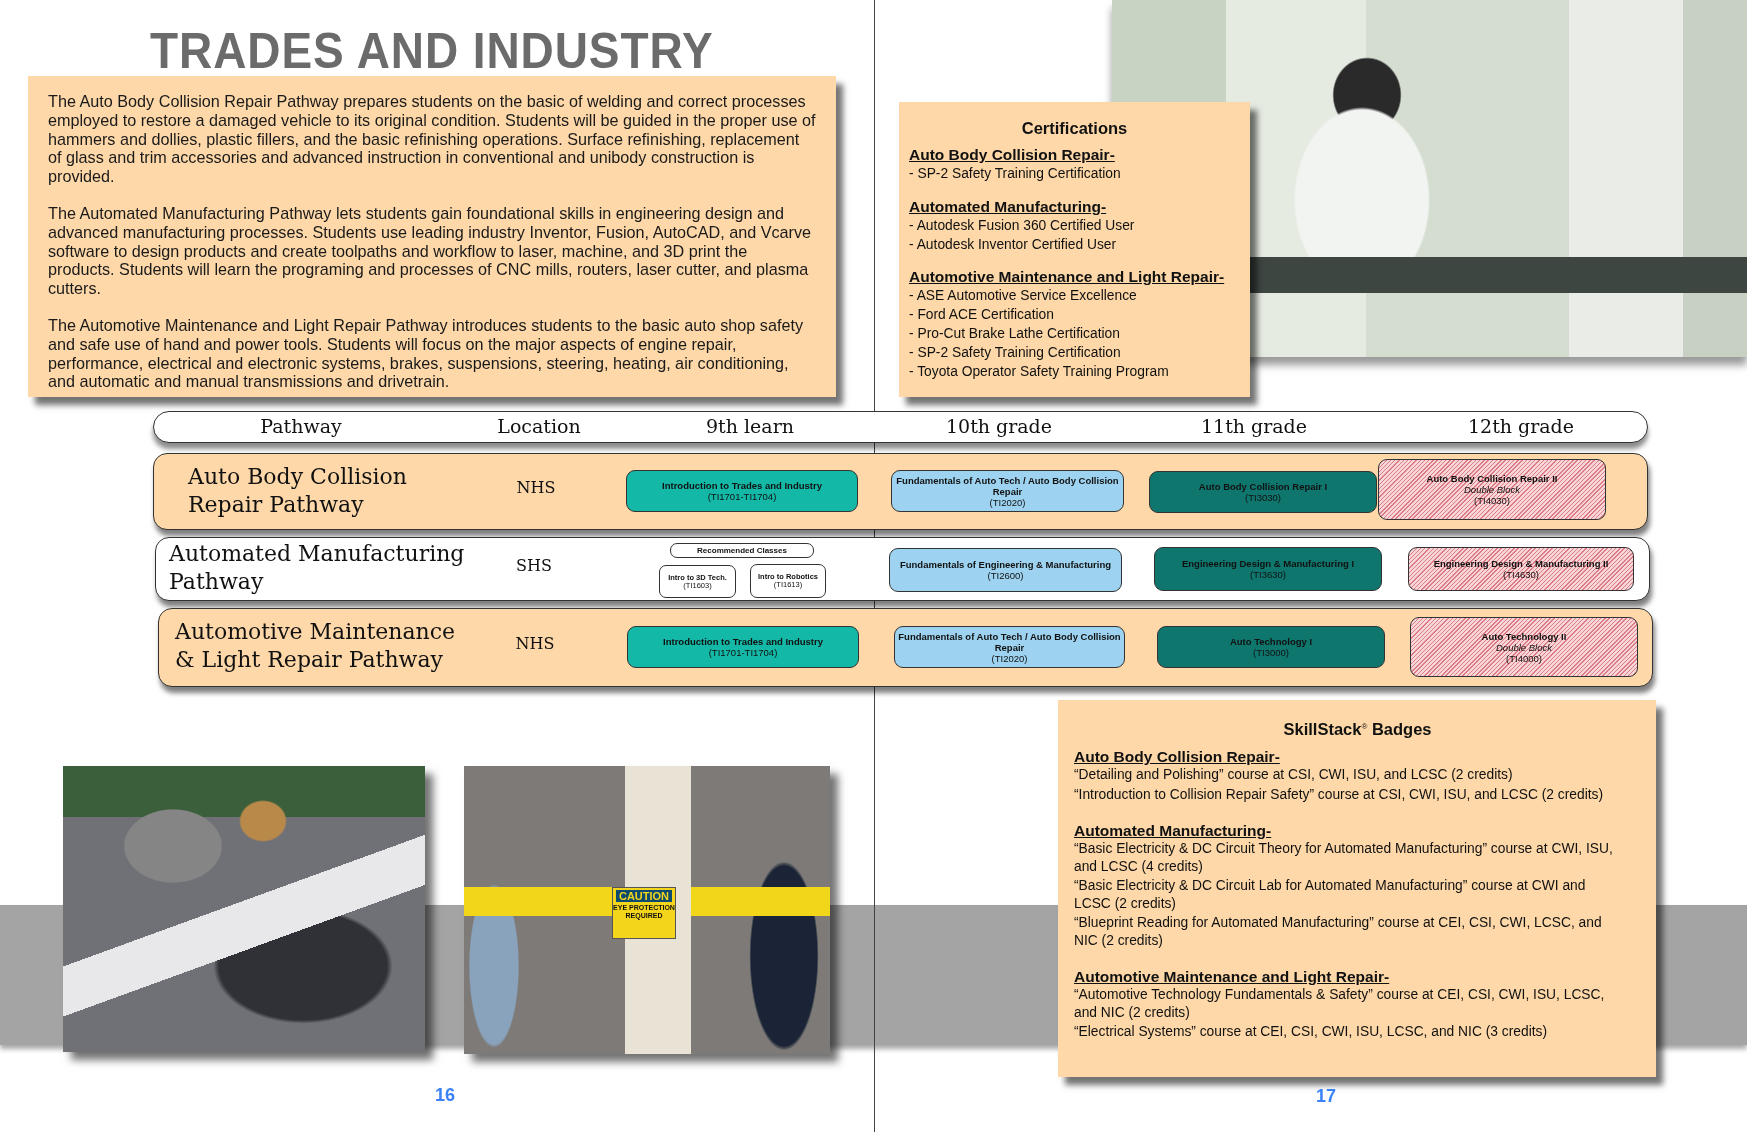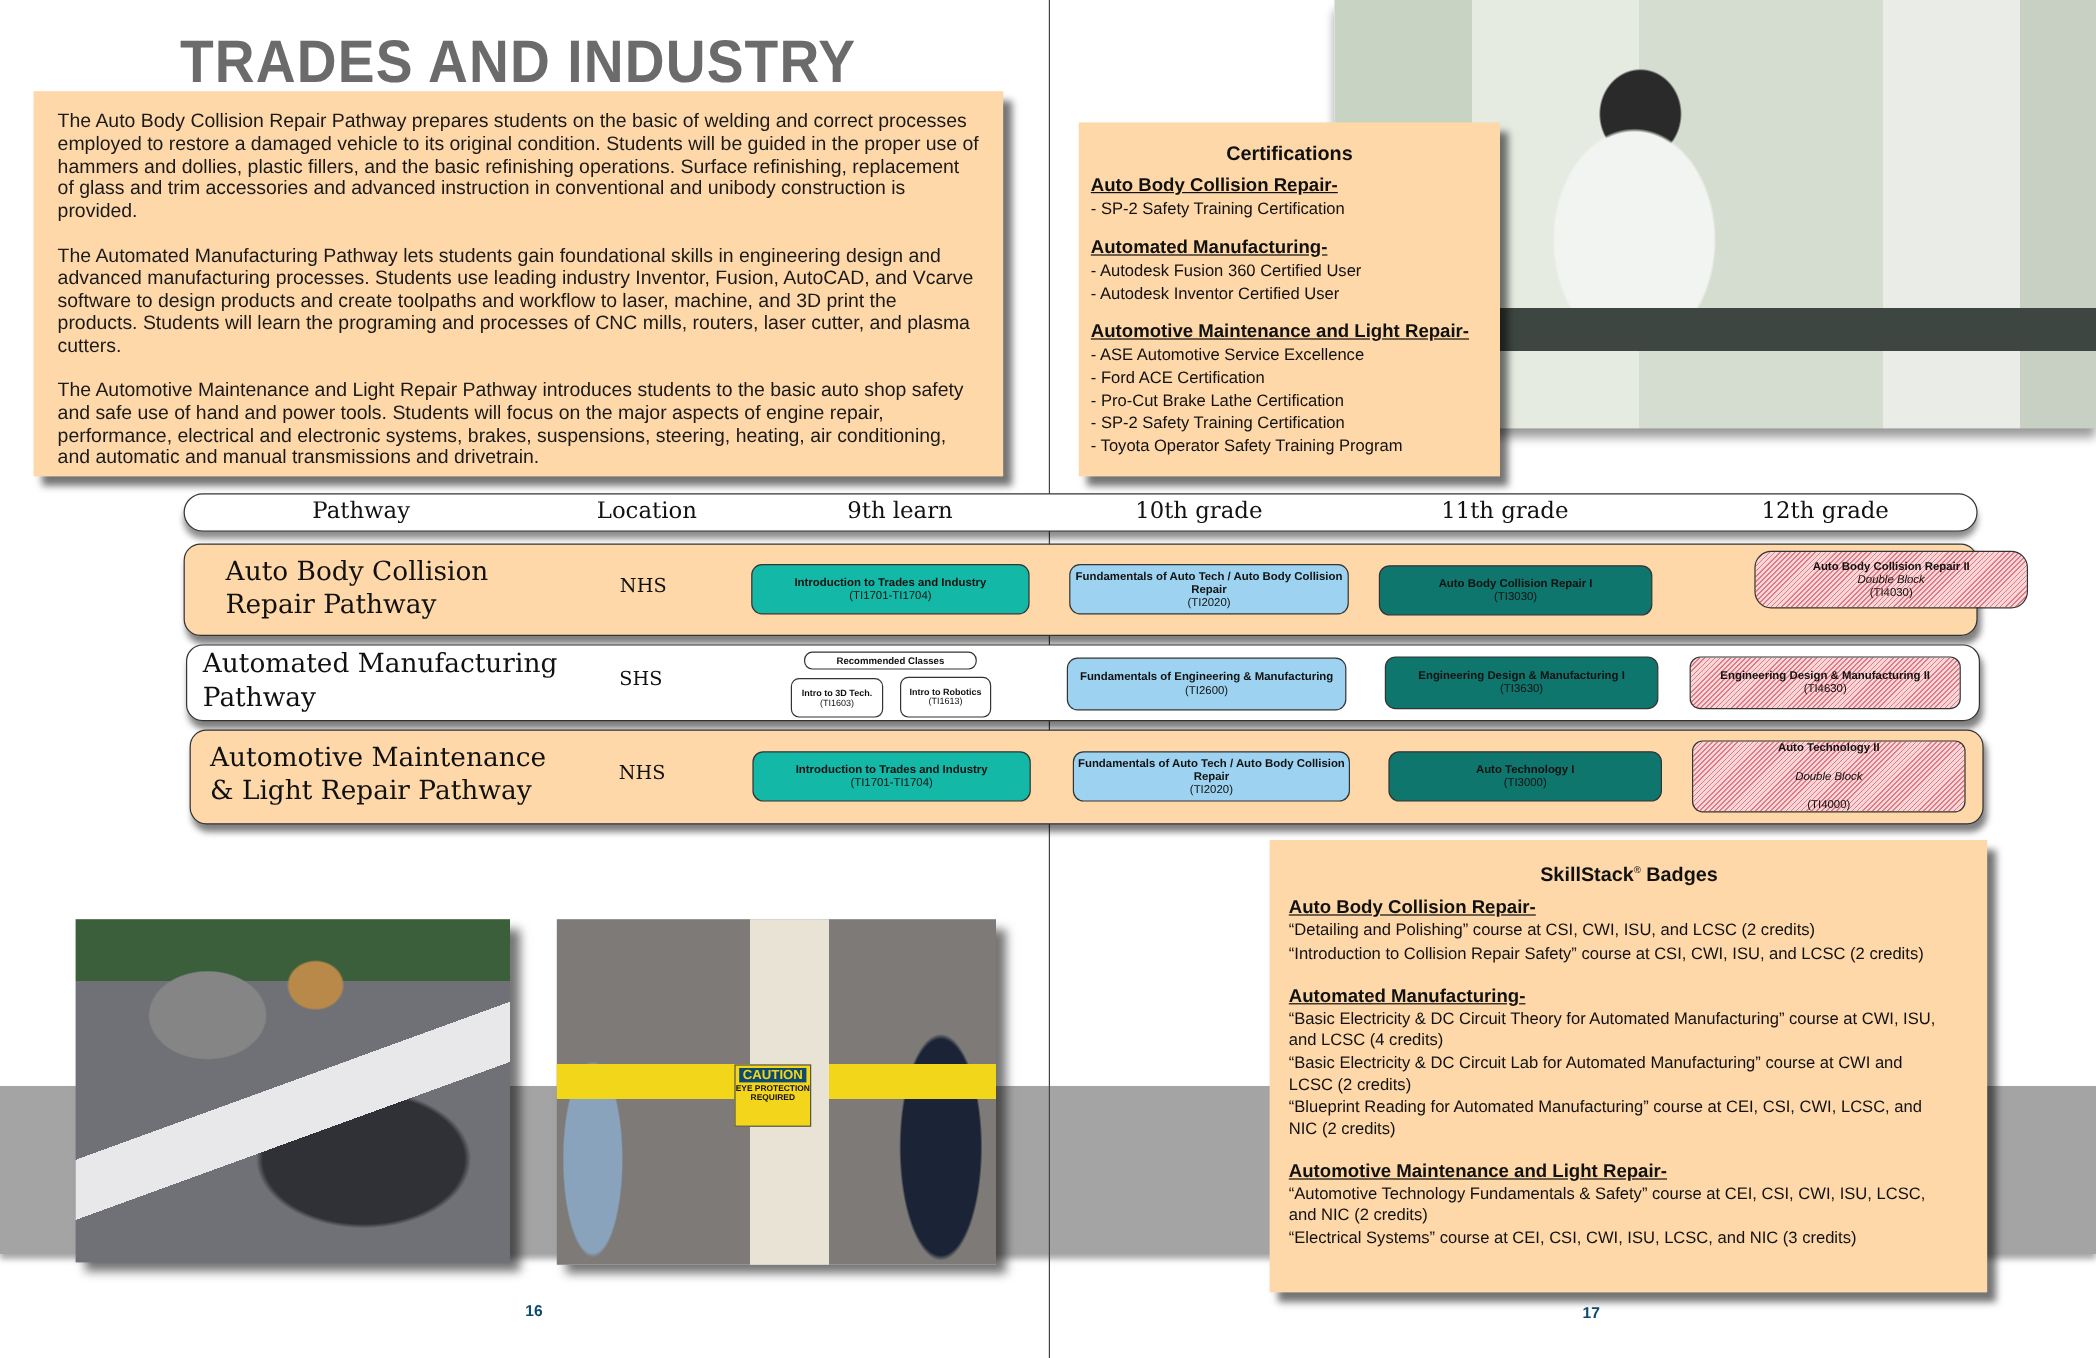--- a/index.html
+++ b/index.html
@@ -87,21 +87,21 @@
   .small-pill .cc { font-weight: 400; }
 
   
   .skill { left: 1058px; top: 700px; width: 598px; height: 377px; padding: 20px 15px 0 16px; }
   .skill h3 { text-align: center; font-size: 16.5px; font-weight: 700; margin-bottom: 8px; }
   .skill h3 sup { font-size: 8px; font-weight: 400; }
   .skill .grp { margin-bottom: 18px; }
   .skill .gh { font-weight: 700; text-decoration: underline; font-size: 15.5px; line-height: 19px; }
   .skill .it { font-size: 13.8px; line-height: 17.5px; margin-bottom: 2px; width: 540px; }
 
-  .pgnum { font-size: 13px; font-weight: 700; color: #0c4a6e; transform: translateX(-50%); }
+  .pgnum { font-size: 18px; font-weight: 700; color: #3b82f6; transform: translateX(-50%); }
 </style>
 </head>
 <body>
 
 <div class="abs band"></div>
 <div class="abs spine"></div>
 
 <div class="abs photo ph-spray" aria-label="photo-student-spray-painting-in-booth"></div>
 <div class="abs photo ph-engine" aria-label="photo-student-working-on-car-engine"></div>
 <div class="abs photo ph-cnc" aria-label="photo-students-at-cnc-machine"></div>
@@ -159,21 +159,21 @@
     <div>(TI1701-TI1704)</div>
   </div>
   <div class="course c-blue" style="left:737px; top:16px; width:233px; height:42px;">
     <div class="cn">Fundamentals of Auto Tech / Auto Body Collision Repair</div>
     <div>(TI2020)</div>
   </div>
   <div class="course c-orange" style="left:995px; top:17px; width:228px; height:42px;">
     <div class="cn">Auto Body Collision Repair I</div>
     <div>(TI3030)</div>
   </div>
-  <div class="course c-hatch" style="left:1308px; top:5px; width:228px; height:48px;border-radius:14px;">
+  <div class="course c-hatch" style="left:1224px; top:5px; width:228px; height:61px;">
     <div class="cn">Auto Body Collision Repair II</div>
     <div class="cd">Double Block</div>
     <div>(TI4030)</div>
   </div>
 </div>
 
 <div class="abs row r2">
   <div class="pname" style="left:13px; top:2px;">
     <div>Automated Manufacturing</div>
     <div>Pathway</div>
@@ -213,21 +213,21 @@
     <div>(TI1701-TI1704)</div>
   </div>
   <div class="course c-blue" style="left:735px; top:17px; width:231px; height:42px;">
     <div class="cn">Fundamentals of Auto Tech / Auto Body Collision Repair</div>
     <div>(TI2020)</div>
   </div>
   <div class="course c-orange" style="left:998px; top:17px; width:228px; height:42px;">
     <div class="cn">Auto Technology I</div>
     <div>(TI3000)</div>
   </div>
-  <div class="course c-hatch" style="left:1251px; top:8px; width:228px; height:60px;justify-content:space-between;">
+  <div class="course c-hatch" style="left:1251px; top:8px; width:228px; height:60px;">
     <div class="cn">Auto Technology II</div>
     <div class="cd">Double Block</div>
     <div>(TI4000)</div>
   </div>
 </div>
 
 <div class="abs skill peach shadow">
   <h3><span>SkillStack</span><sup>®</sup><span> Badges</span></h3>
   <div class="grp">
     <div class="gh">Auto Body Collision Repair-</div>

